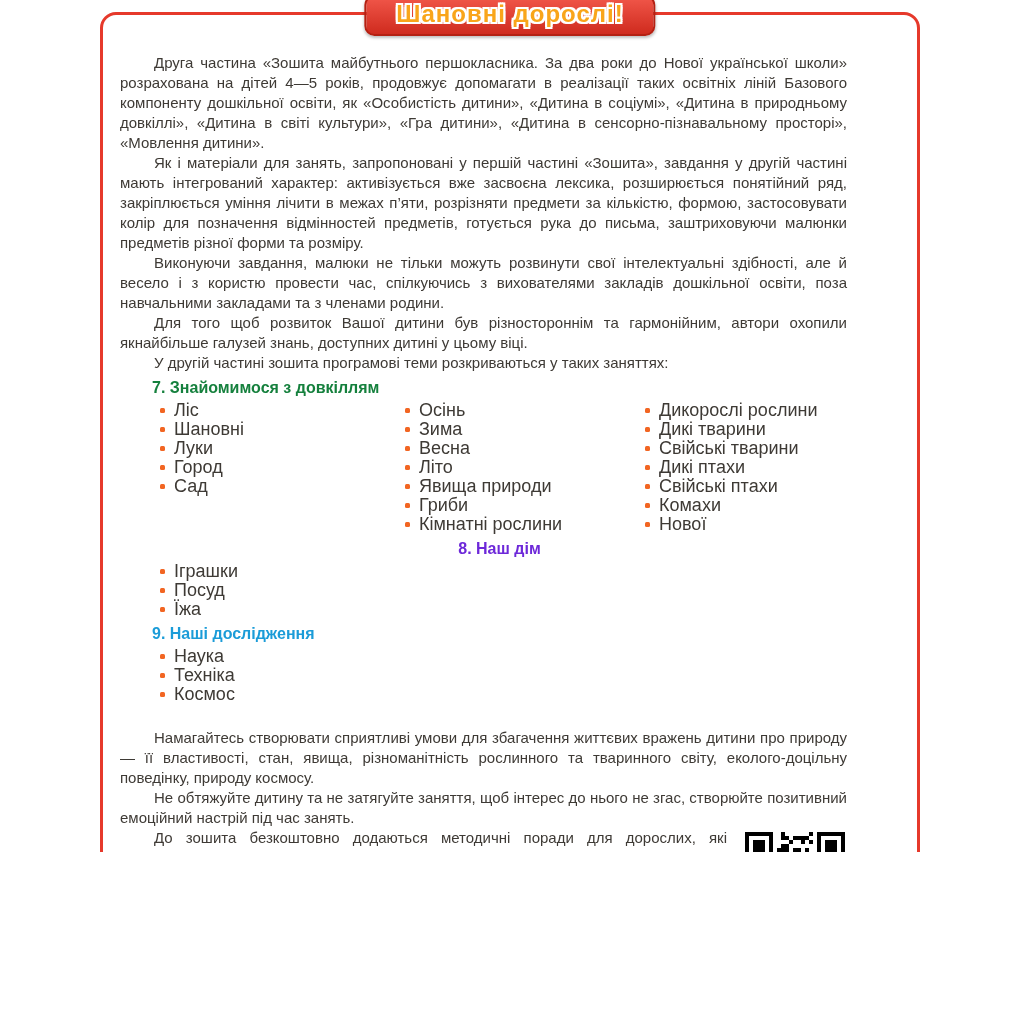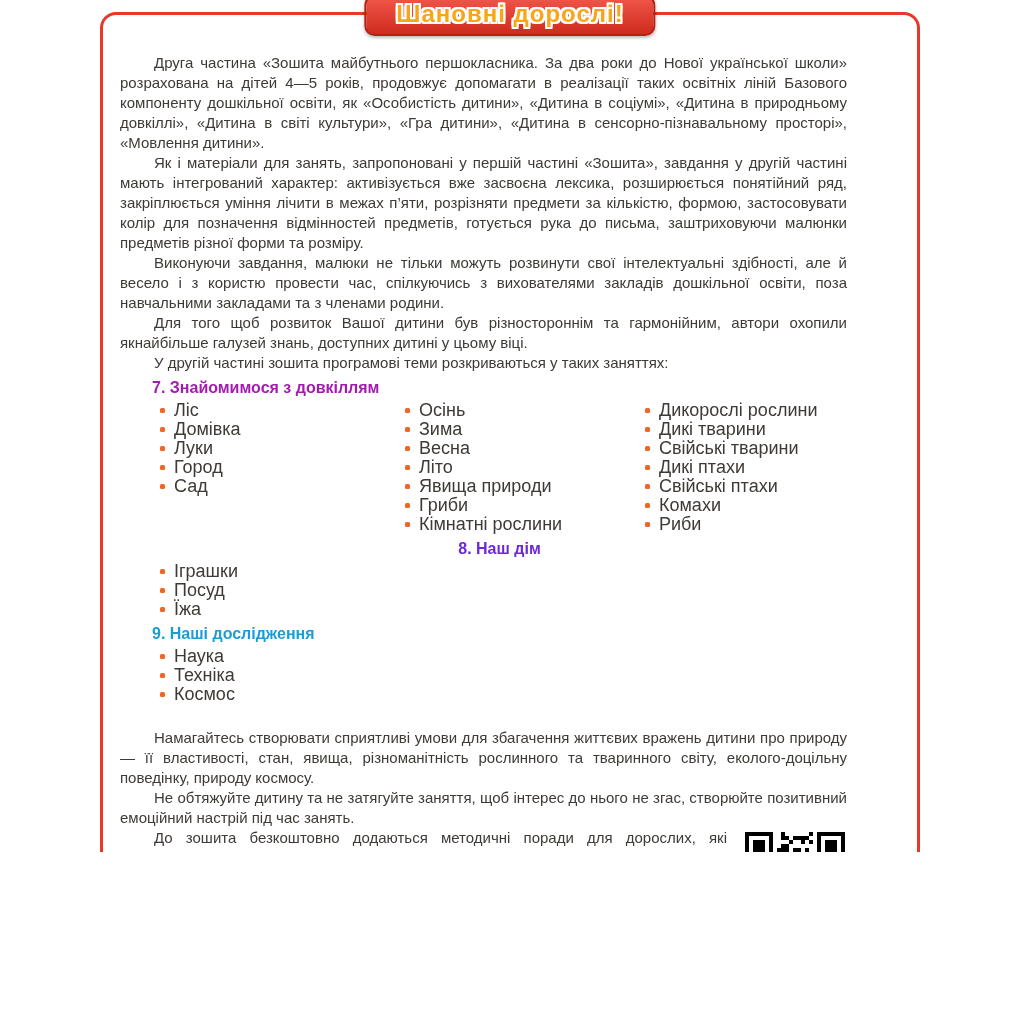--- a/index.html
+++ b/index.html
@@ -82,33 +82,33 @@
       <span class="title-text">Шановні дорослі!</span>
     </div>
 
     <p class="body">Друга частина «Зошита майбутнього першокласника. За два роки до Нової української школи» розрахована на дітей 4—5 років, продовжує допомагати в реалізації таких освітніх ліній Базового компоненту дошкільної освіти, як «Особистість дитини», «Дитина в соціумі», «Дитина в природньому довкіллі», «Дитина в світі культури», «Гра дитини», «Дитина в сенсорно-пізнавальному просторі», «Мовлення дитини».</p>
     <p class="body">Як і матеріали для занять, запропоновані у першій частині «Зошита», завдання у другій частині мають інтегрований характер: активізується вже засвоєна лексика, розширюється понятійний ряд, закріплюється уміння лічити в межах п’яти, розрізняти предмети за кількістю, формою, застосовувати колір для позначення відмінностей предметів, готується рука до письма, заштриховуючи малюнки предметів різної форми та розміру.</p>
     <p class="body">Виконуючи завдання, малюки не тільки можуть розвинути свої інтелектуальні здібності, але й весело і з користю провести час, спілкуючись з вихователями закладів дошкільної освіти, поза навчальними закладами та з членами родини.</p>
     <p class="body">Для того щоб розвиток Вашої дитини був різностороннім та гармонійним, автори охопили якнайбільше галузей знань, доступних дитині у цьому віці.</p>
     <p class="body">У другій частині зошита програмові теми розкриваються у таких заняттях:</p>
 
     <div class="section">
-      <div class="section-heading" style="color: #a21caf;">
+      <div class="section-heading" style="color: #15803d;">
         <span>7.</span>
         <span>Знайомимося з довкіллям</span>
       </div>
       <div class="cols three">
         <div>
           <div class="li">
               <span class="dot"></span>
               <span>Ліс</span>
             </div>
           <div class="li">
               <span class="dot"></span>
-              <span>Домівка</span>
+              <span>Шановні</span>
             </div>
           <div class="li">
               <span class="dot"></span>
               <span>Луки</span>
             </div>
           <div class="li">
               <span class="dot"></span>
               <span>Город</span>
             </div>
           <div class="li">
@@ -166,21 +166,21 @@
           <div class="li">
               <span class="dot"></span>
               <span>Свійські птахи</span>
             </div>
           <div class="li">
               <span class="dot"></span>
               <span>Комахи</span>
             </div>
           <div class="li">
               <span class="dot"></span>
-              <span>Риби</span>
+              <span>Нової</span>
             </div>
         </div>
       </div>
     </div>
 
     <div class="section">
       <div class="section-heading" style="color: #6d28d9; text-align: center;">
         <span>8.</span>
         <span>Наш дім</span>
       </div>

